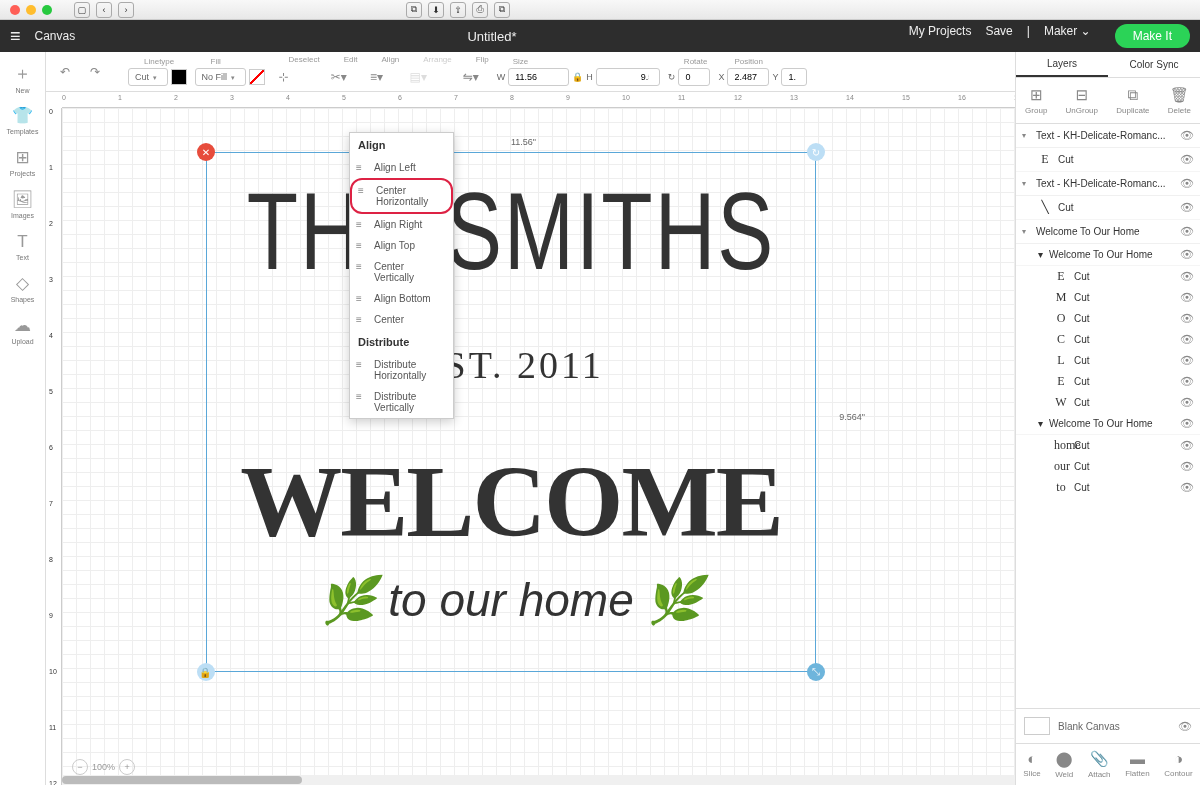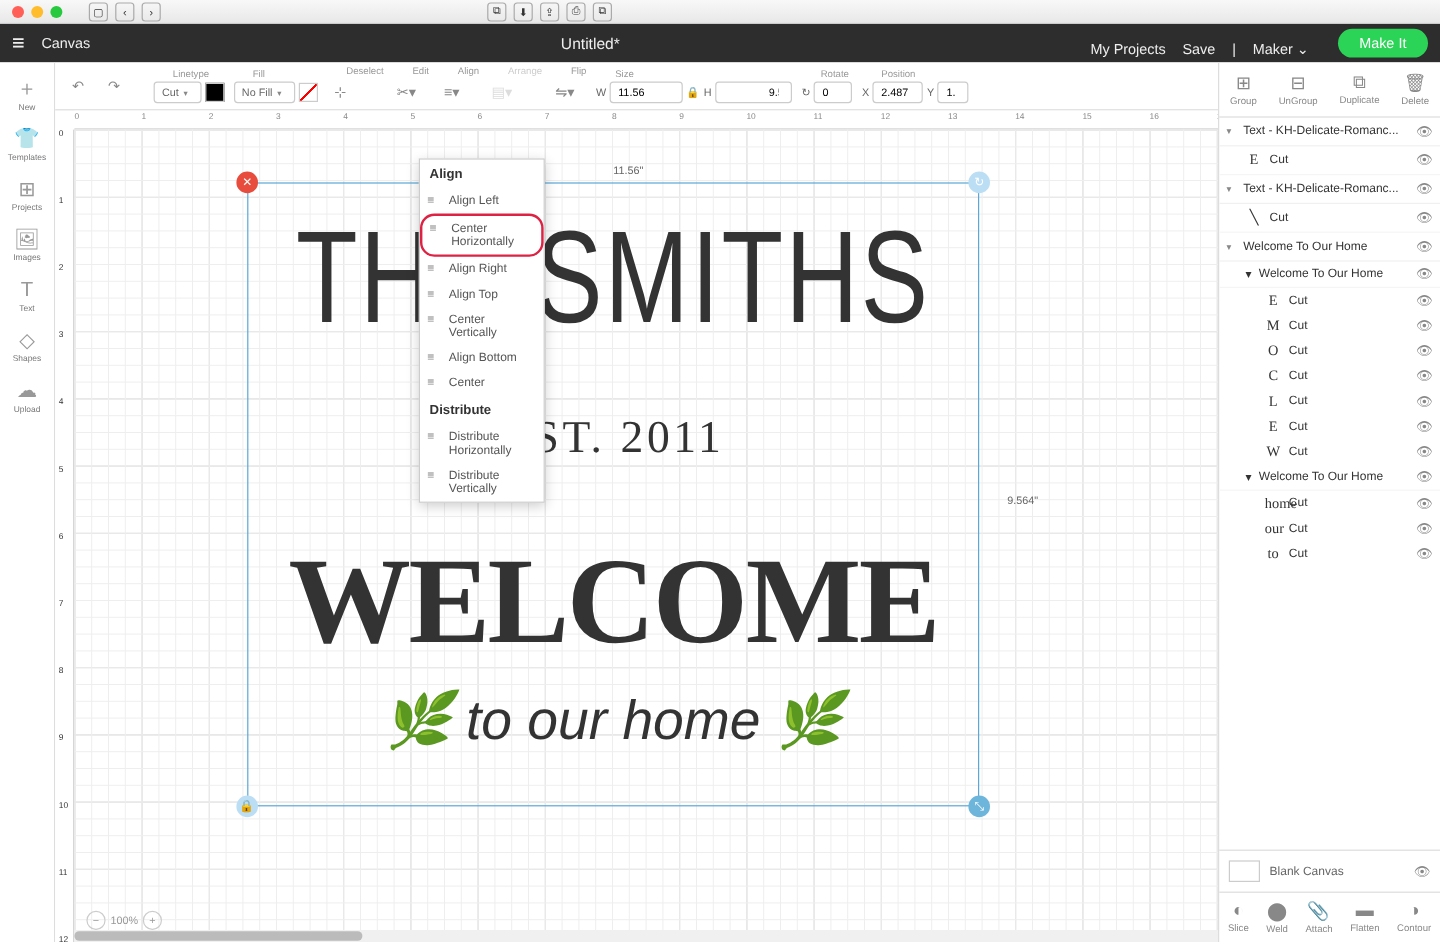--- a/index.html
+++ b/index.html
@@ -5,21 +5,21 @@
 * { margin: 0; padding: 0; box-sizing: border-box; font-family: -apple-system, Helvetica, Arial, sans-serif; }
 body { width: 1200px; height: 785px; background: #f5f5f5; overflow: hidden; font-size: 11px; color: #333; }
 .mac-bar { height: 20px; background: linear-gradient(#f8f8f8,#e8e8e8); display: flex; align-items: center; padding: 0 10px; border-bottom: 1px solid #ccc; gap: 6px; }
 .mac-dot { width: 10px; height: 10px; border-radius: 50%; }
 .red{background:#ff5f56}.yellow{background:#ffbd2e}.green{background:#27c93f}
 .mac-icon { width:16px; height:16px; border:1px solid #aaa; border-radius:3px; display:flex; align-items:center; justify-content:center; font-size:9px; cursor:pointer; }
 .mac-addr { flex:1; text-align:center; font-size:10px; color:#666; }
 .app-bar { height: 32px; background: #2d2d2d; display: flex; align-items: center; padding: 0 10px; color: #eee; font-size: 12px; }
 .hamburger { font-size: 18px; margin-right: 14px; cursor: pointer; }
 .app-title { flex: 1; text-align: center; font-size: 13px; }
-.app-right { display:flex; align-items:flex-end; gap:14px; font-size:12px; }
+.app-right { display:flex; align-items:flex-start; gap:14px; font-size:12px; }
 .makeit { background: #2bd357; color: #fff; padding: 5px 18px; border-radius: 14px; margin-left:10px; cursor:pointer; }
 .main { display:flex; height: calc(785px - 20px - 32px); }
 .left-tools { width: 46px; background: #fff; border-right:1px solid #ddd; display:flex; flex-direction:column; align-items:center; padding-top:6px; gap:2px; }
 .left-tool { width:38px; height:40px; display:flex; flex-direction:column; align-items:center; justify-content:center; cursor:pointer; font-size:7px; color:#777; gap:2px; }
 .left-tool .ico { font-size:17px; color:#999; }
 .center { flex:1; display:flex; flex-direction:column; background:#fff; }
 .toolbar { height: 40px; border-bottom:1px solid #ddd; display:flex; align-items:center; padding: 0 8px; gap:8px; font-size:9px; color:#666; }
 .tgroup { display:flex; flex-direction:column; gap:2px; }
 .tgroup > label { font-size:8px; color:#999;margin-left:16px; }
 .trow { display:flex; align-items:center; gap:3px; }
@@ -276,20 +276,24 @@
         <div class="zoom-btn">+</div>
       </div>
 
       <div class="scrollbar-h">
           <div class="scroll-thumb"></div>
         </div>
     </div>
   </div>
 
   <div class="right-panel">
+    <div class="tabs">
+      <div class="tab active">Layers</div>
+      <div class="tab">Color Sync</div>
+    </div>
     <div class="actions" id="top-actions">
         <div class="action">
           <div class="ico">⊞</div>
           <span>Group</span>
         </div>
         <div class="action">
           <div class="ico">⊟</div>
           <span>UnGroup</span>
         </div>
         <div class="action">

